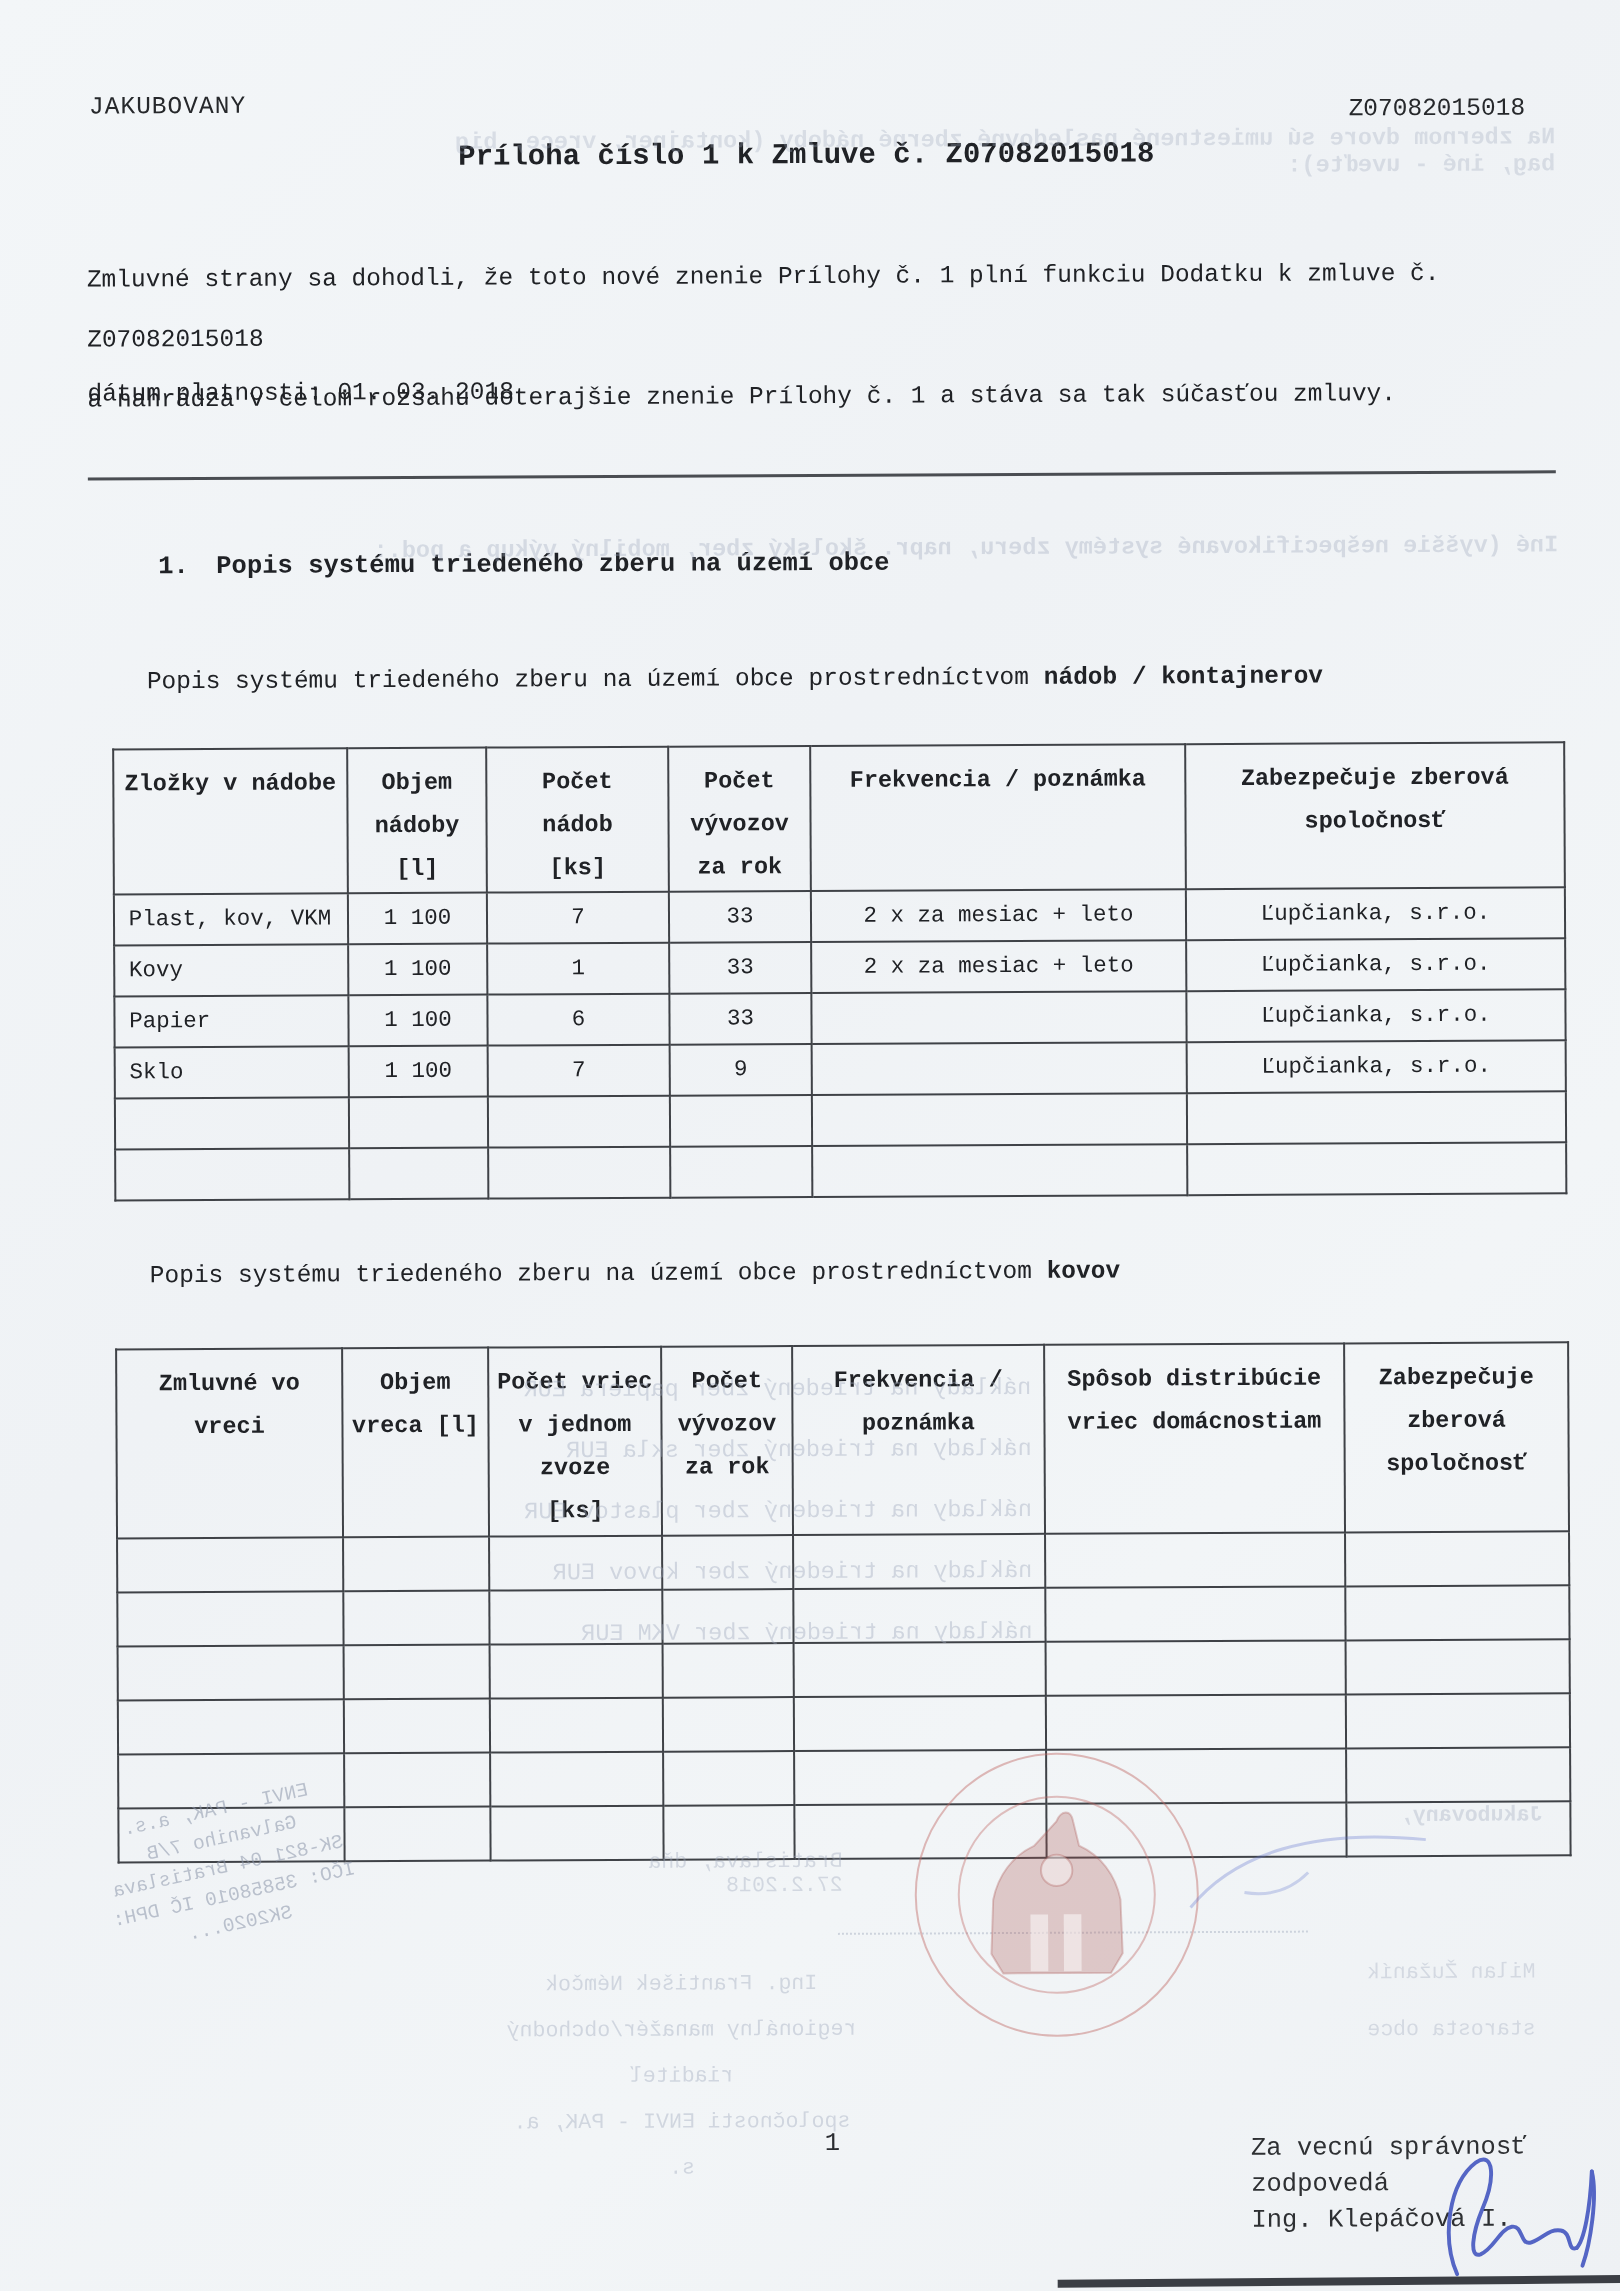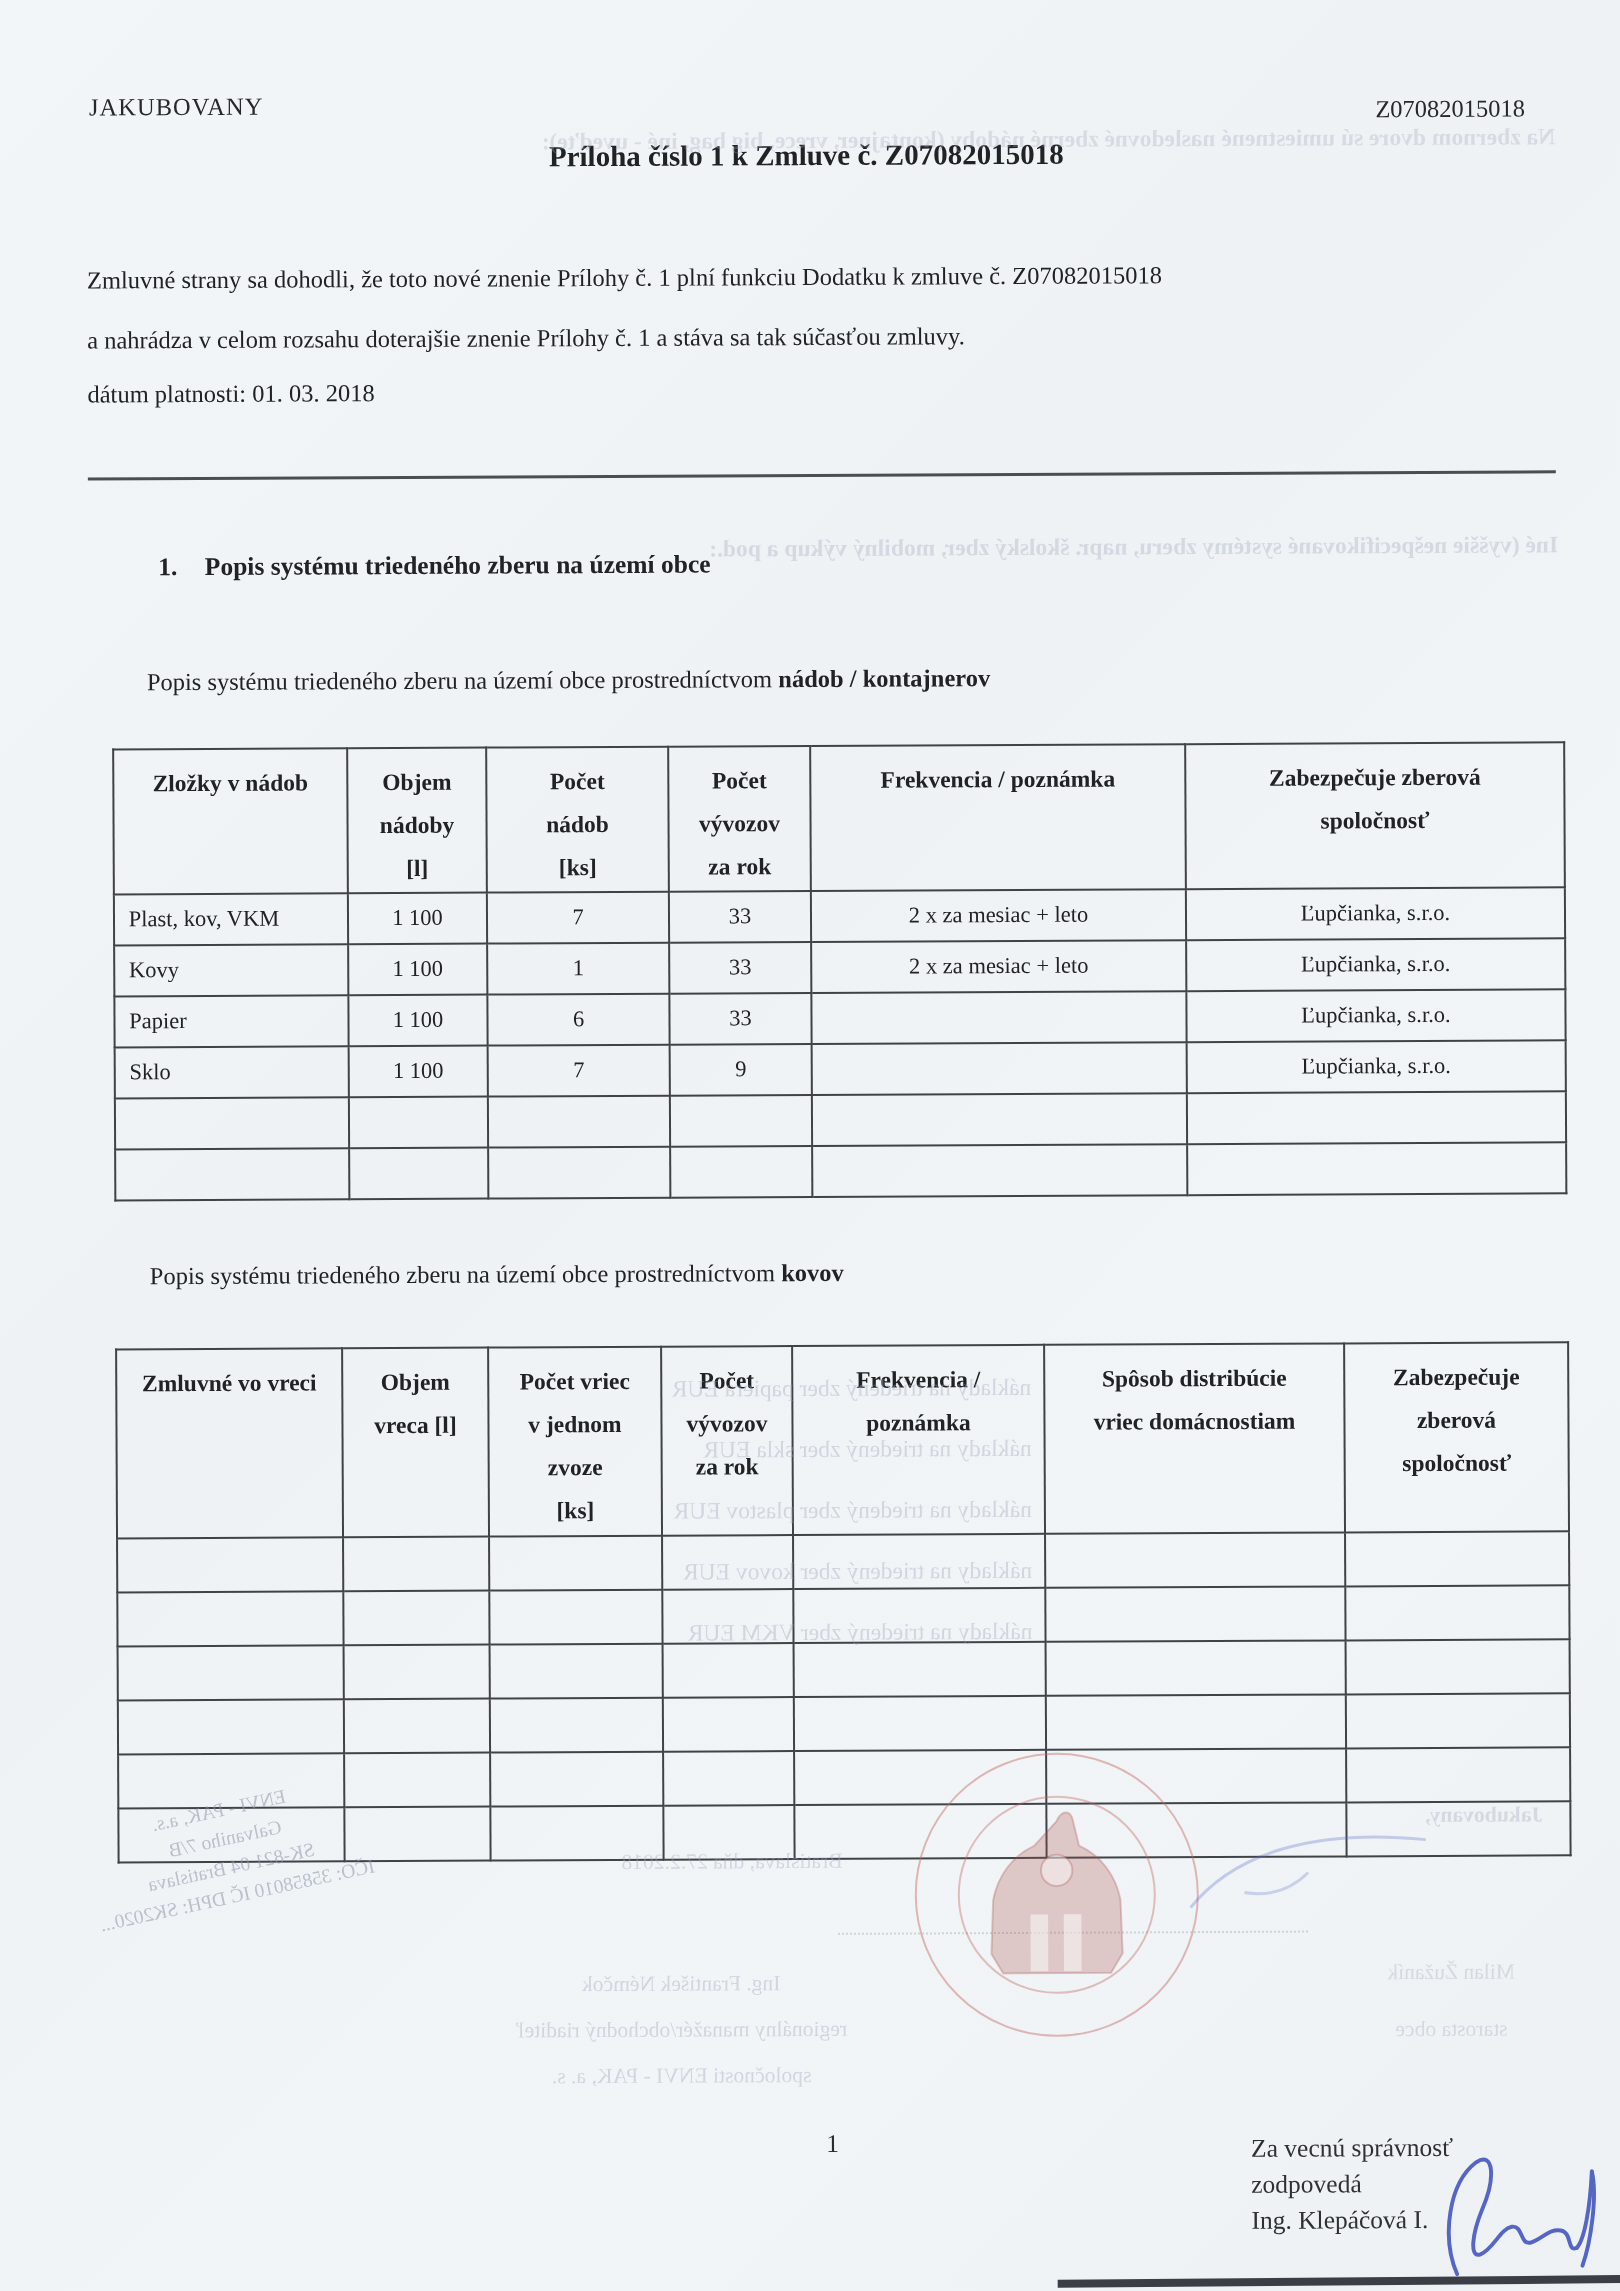--- a/index.html
+++ b/index.html
@@ -1,19 +1,19 @@
 <!DOCTYPE html>
 <html><head>
 <meta charset="utf-8">
 <style>
   html,body{margin:0;padding:0;background:#e8ebee;}
   .scan{
     position:relative;width:1620px;height:2292px;overflow:hidden;
     background:linear-gradient(135deg,#f3f6f8 0%,#eff2f5 40%,#f2f5f7 70%,#eef1f4 100%);
-    font-family:Liberation Serif, serif;color:#1e2023;
+    font-family:Liberation Mono, monospace;color:#1e2023;
   }
   .content{position:absolute;inset:0;transform:rotate(-0.28deg);transform-origin:50% 40%;}
   .abs{position:absolute;}
 
   .hdr-left{left:93px;top:90px;font-size:24.5px;letter-spacing:1px;color:#26282b;}
   .hdr-right{left:1166px;top:98px;width:363px;text-align:right;font-size:24.5px;color:#26282b;}
   .title{left:0;top:139px;width:1620px;text-align:center;font-size:29px;font-weight:700;color:#202226;}
   .intro{left:90px;top:247px;width:1470px;font-size:24.5px;line-height:60px;white-space:pre-line;color:#202226;}
   .validity{left:90px;top:377px;font-size:24.5px;color:#202226;}
   .rule{left:90px;top:474px;width:1468px;height:2.9px;background:#4a4d52;}
@@ -91,21 +91,21 @@
       <colgroup>
         <col style="width:234px">
           <col style="width:139px">
           <col style="width:182px">
         <col style="width:142px">
           <col style="width:375px">
           <col style="width:379px">
       </colgroup>
     <thead>
           <tr>
-            <th>Zložky v nádob</th>
+            <th>Zložky v nádobe</th>
             <th>Objem
 nádoby
 [l]</th>
             <th>Počet
 nádob
 [ks]</th>
             <th>Počet
 vývozov
 za rok</th>
             <th>Frekvencia / poznámka</th>

